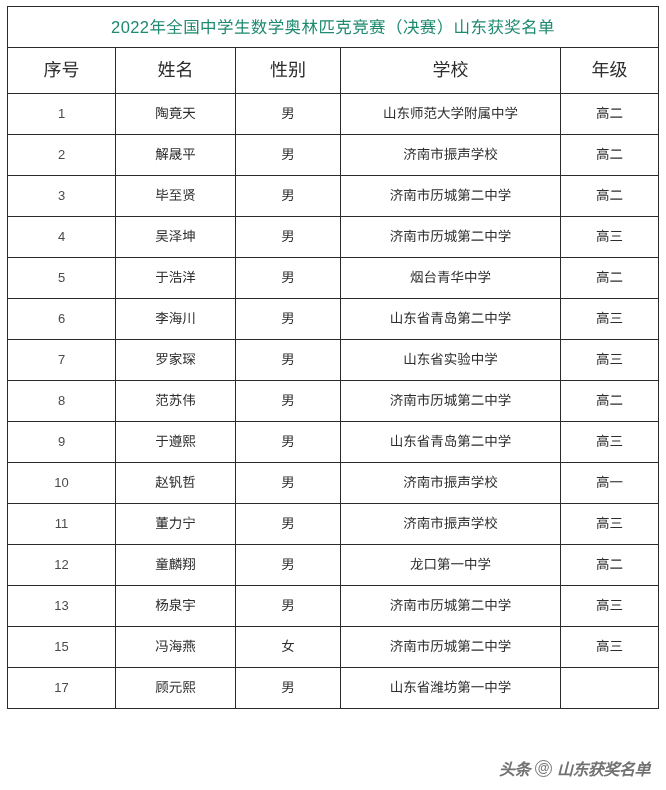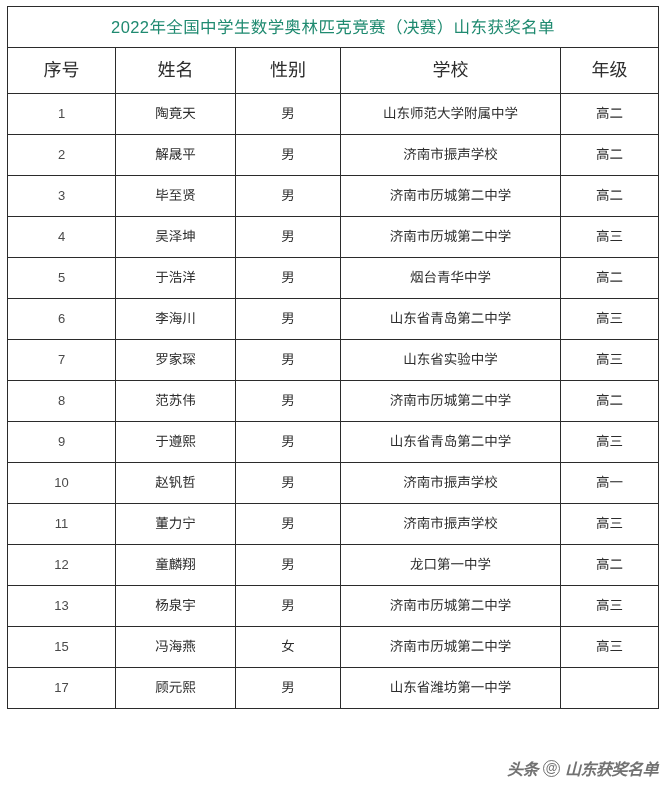--- a/index.html
+++ b/index.html
@@ -81,21 +81,21 @@
   }
 
   .data-cell.school {
     font-size: 13.5px;
     margin-left: 48px;
   }
 
   
   .watermark {
     position: absolute;
-    right: 8px;
+    right: 16px;
     bottom: 10px;
     display: flex;
     align-items: center;
     gap: 5px;
     font-size: 16px;
     font-weight: bold;
     color: rgba(60, 60, 60, 0.72);
     font-family: "Liberation Sans", "DejaVu Sans", sans-serif;
     white-space: nowrap;
     pointer-events: none;

